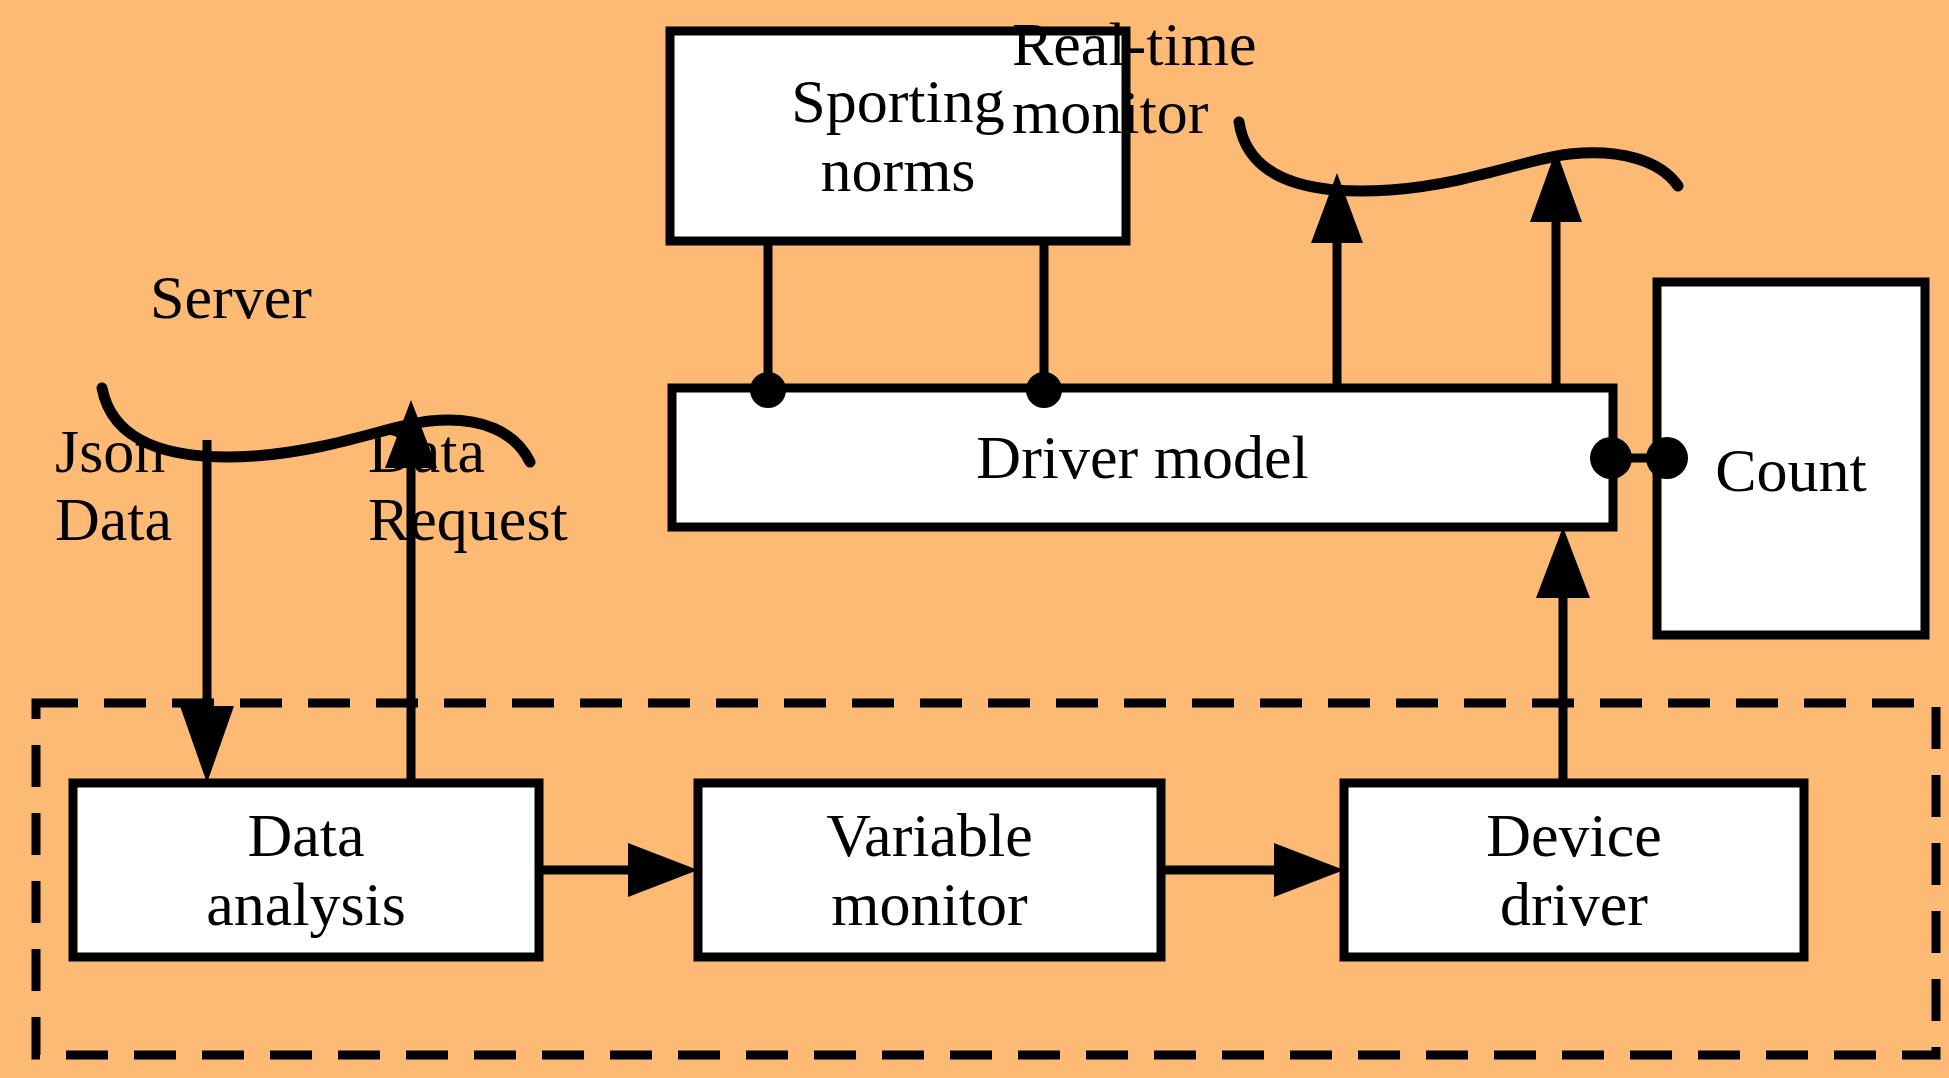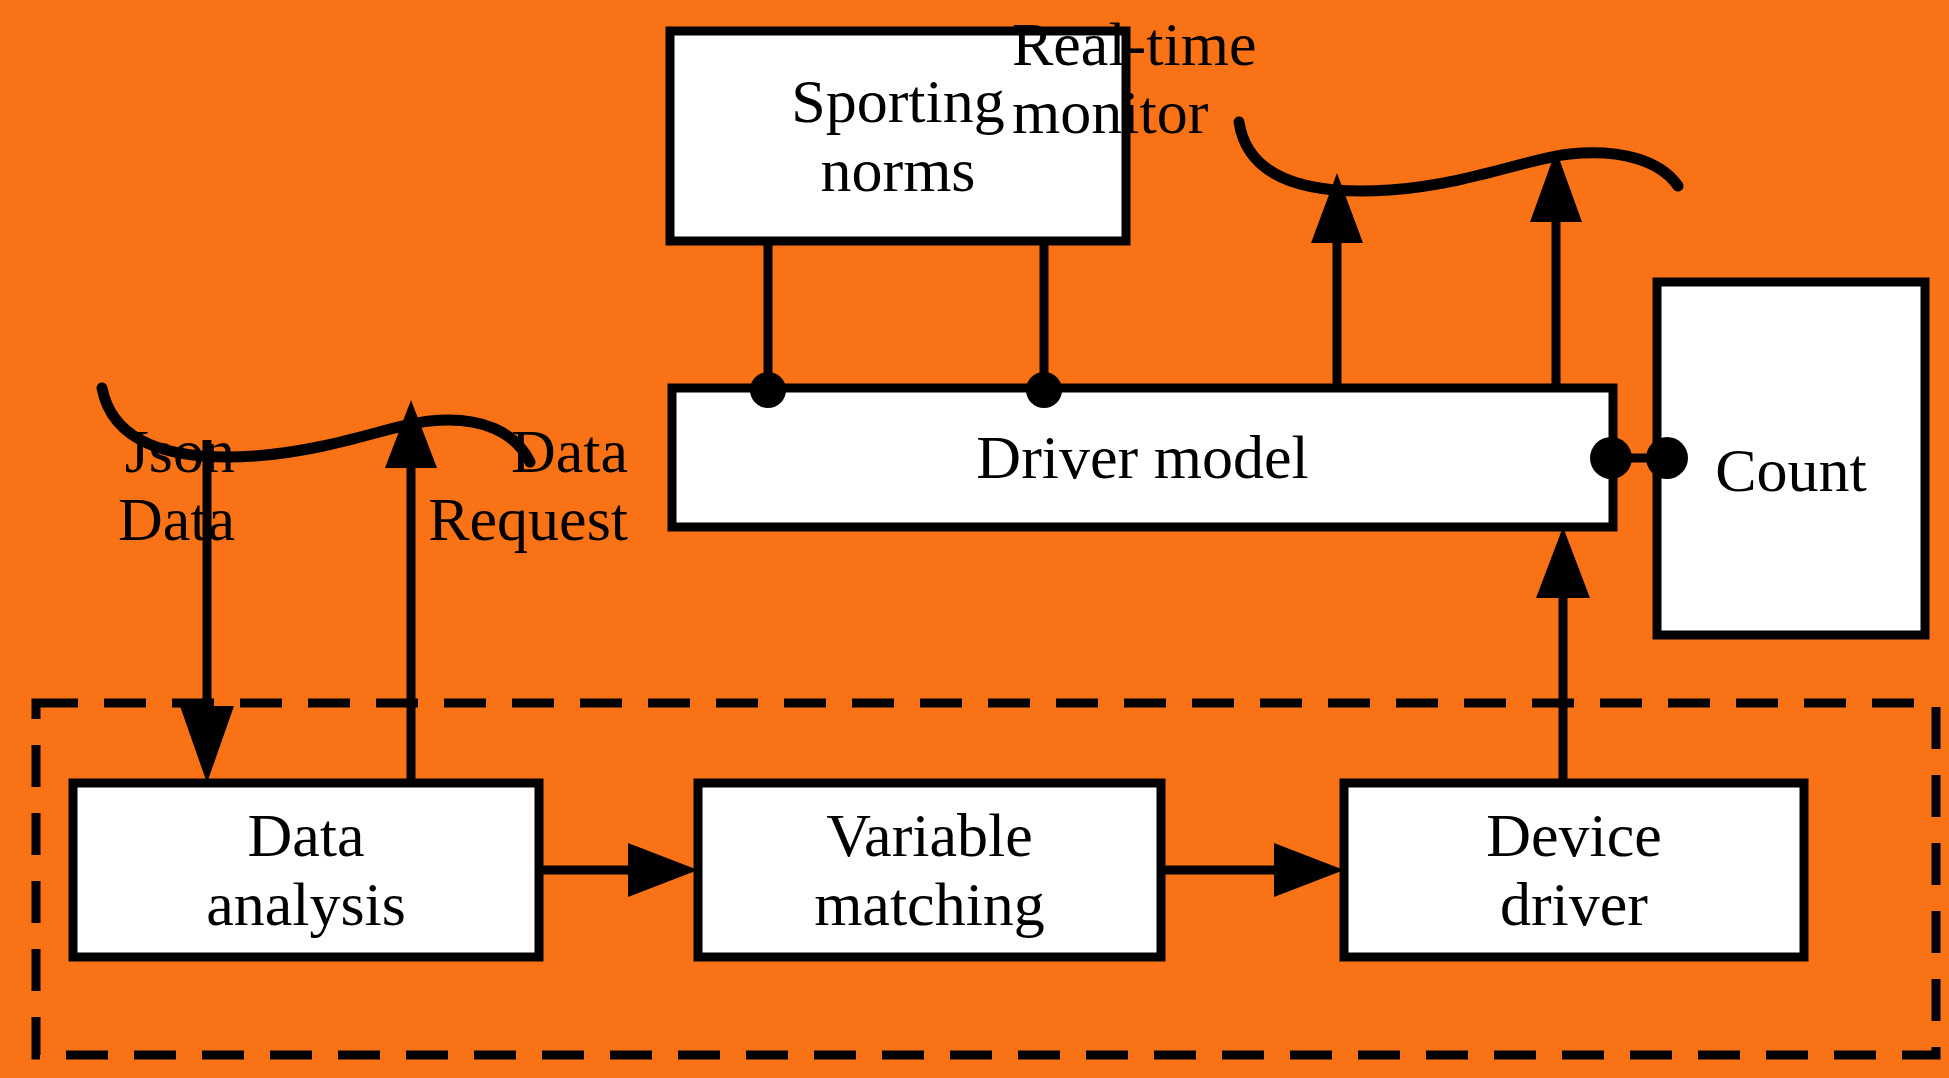--- a/index.html
+++ b/index.html
@@ -4,21 +4,21 @@
 <style>
   html, body {
     margin: 0;
     padding: 0;
     background: #ffffff;
   }
   #canvas {
     position: relative;
     width: 1949px;
     height: 1078px;
-    background: #f97316;
+    background: #fdba74;
     overflow: hidden;
     font-family: "Liberation Serif", "DejaVu Serif", serif;
   }
   #diagram {
     position: absolute;
     left: 0;
     top: 0;
     width: 1949px;
     height: 1078px;
   }
@@ -37,21 +37,21 @@
   }
   .free-label {
     position: absolute;
     color: #000000;
     font-family: "Liberation Serif", "DejaVu Serif", serif;
     font-size: 62px;
     line-height: 1.1;
     text-align: left;
     white-space: pre-line;
   }
-  .left-label { text-align: right; }
+  .left-label { text-align: left; }
 </style>
 </head>
 <body>
 
 <div id="canvas">
 
   <svg id="diagram" viewBox="0 0 1949 1078" xmlns="http://www.w3.org/2000/svg">
 
     <rect x="36" y="703" width="1900" height="352" fill="none" stroke="#000000" stroke-width="9" stroke-dasharray="42 26"></rect>
 
@@ -106,25 +106,26 @@
 norms</div>
 
   <div class="box-label" style="left:672px; top:388px; width:941px; height:139px;">Driver model</div>
 
   <div class="box-label" style="left:1657px; top:294px; width:268px; height:353px;">Count</div>
 
   <div class="box-label" style="left:73px; top:783px; width:466px; height:174px;">Data
 analysis</div>
 
   <div class="box-label" style="left:698px; top:783px; width:463px; height:174px;">Variable
-matching</div>
+monitor</div>
 
   <div class="box-label" style="left:1344px; top:783px; width:460px; height:174px;">Device
 driver</div>
 
+  <div class="free-label" style="left:150px; top:263px; width:240px;">Server</div>
 
   <div class="free-label" style="left:1012px; top:10px; width:320px;">Real-time
 monitor</div>
 
   <div class="free-label left-label" style="left:55px; top:417px; width:180px;">Json
 Data</div>
 
   <div class="free-label left-label" style="left:368px; top:417px; width:260px;">Data
 Request</div>
 

